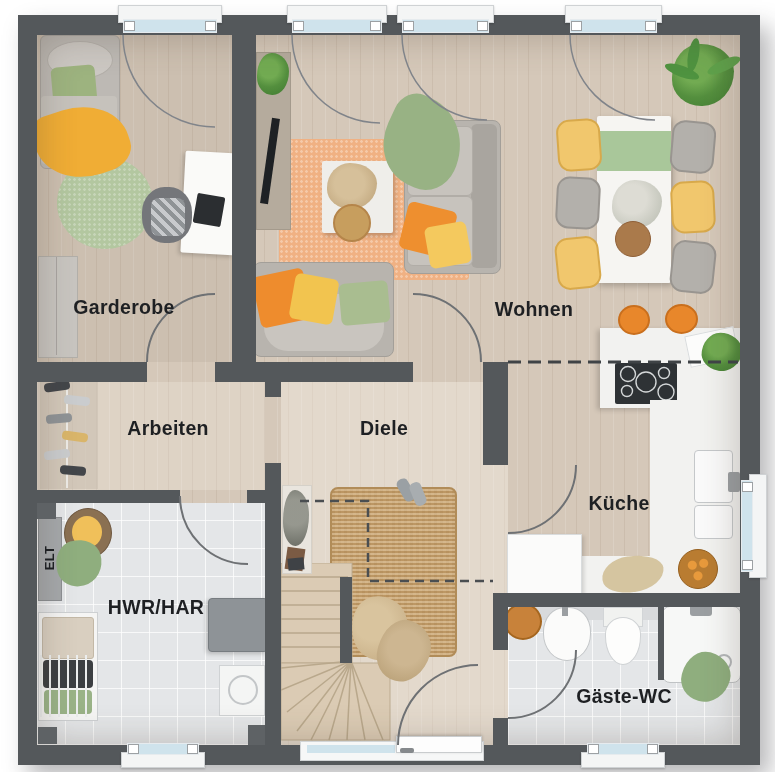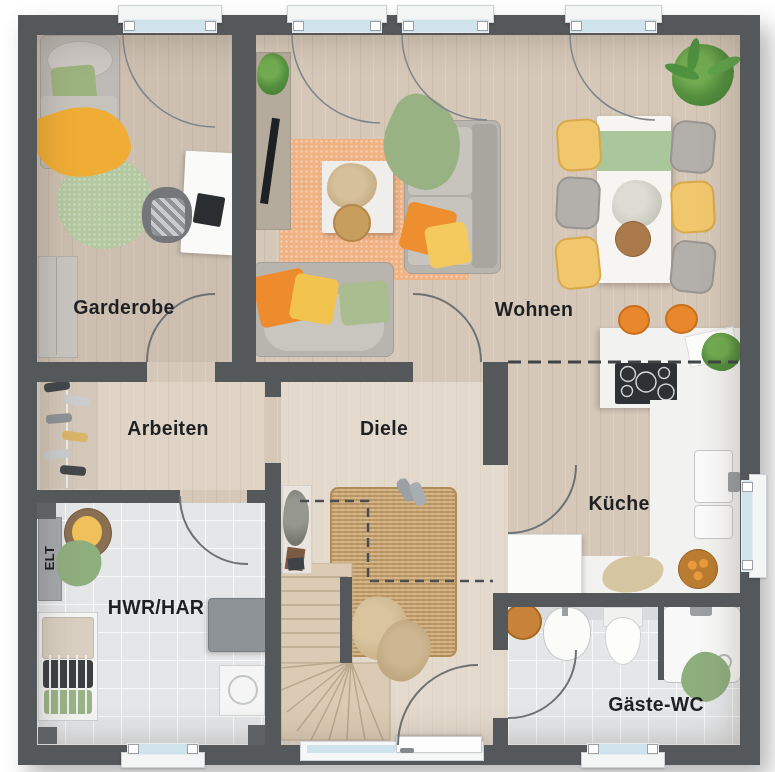--- a/index.html
+++ b/index.html
@@ -245,15 +245,15 @@
     <path d="M300,501 H368 V581 H493" stroke="#4a4e51" stroke-width="2.5" stroke-dasharray="9 6" fill="none"></path>
   </svg>
 
   <div class="room-label" style="left:124px;top:307px;">Garderobe</div>
   <div class="room-label" style="left:534px;top:309px;">Wohnen</div>
   <div class="room-label" style="left:168px;top:428px;">Arbeiten</div>
   <div class="room-label" style="left:384px;top:428px;">Diele</div>
   <div class="room-label" style="left:619px;top:503px;">Küche</div>
   <div class="room-label" style="left:156px;top:607px;">HWR/HAR</div>
   <div class="room-label small" style="left:49px;top:558px;transform:translate(-50%,-50%) rotate(-90deg);">ELT</div>
-  <div class="room-label" style="left:656px;top:696px;margin-top:8px;">Gäste-WC</div>
+  <div class="room-label" style="left:624px;top:696px;">Gäste-WC</div>
 
 </div>
 
 </body></html>

